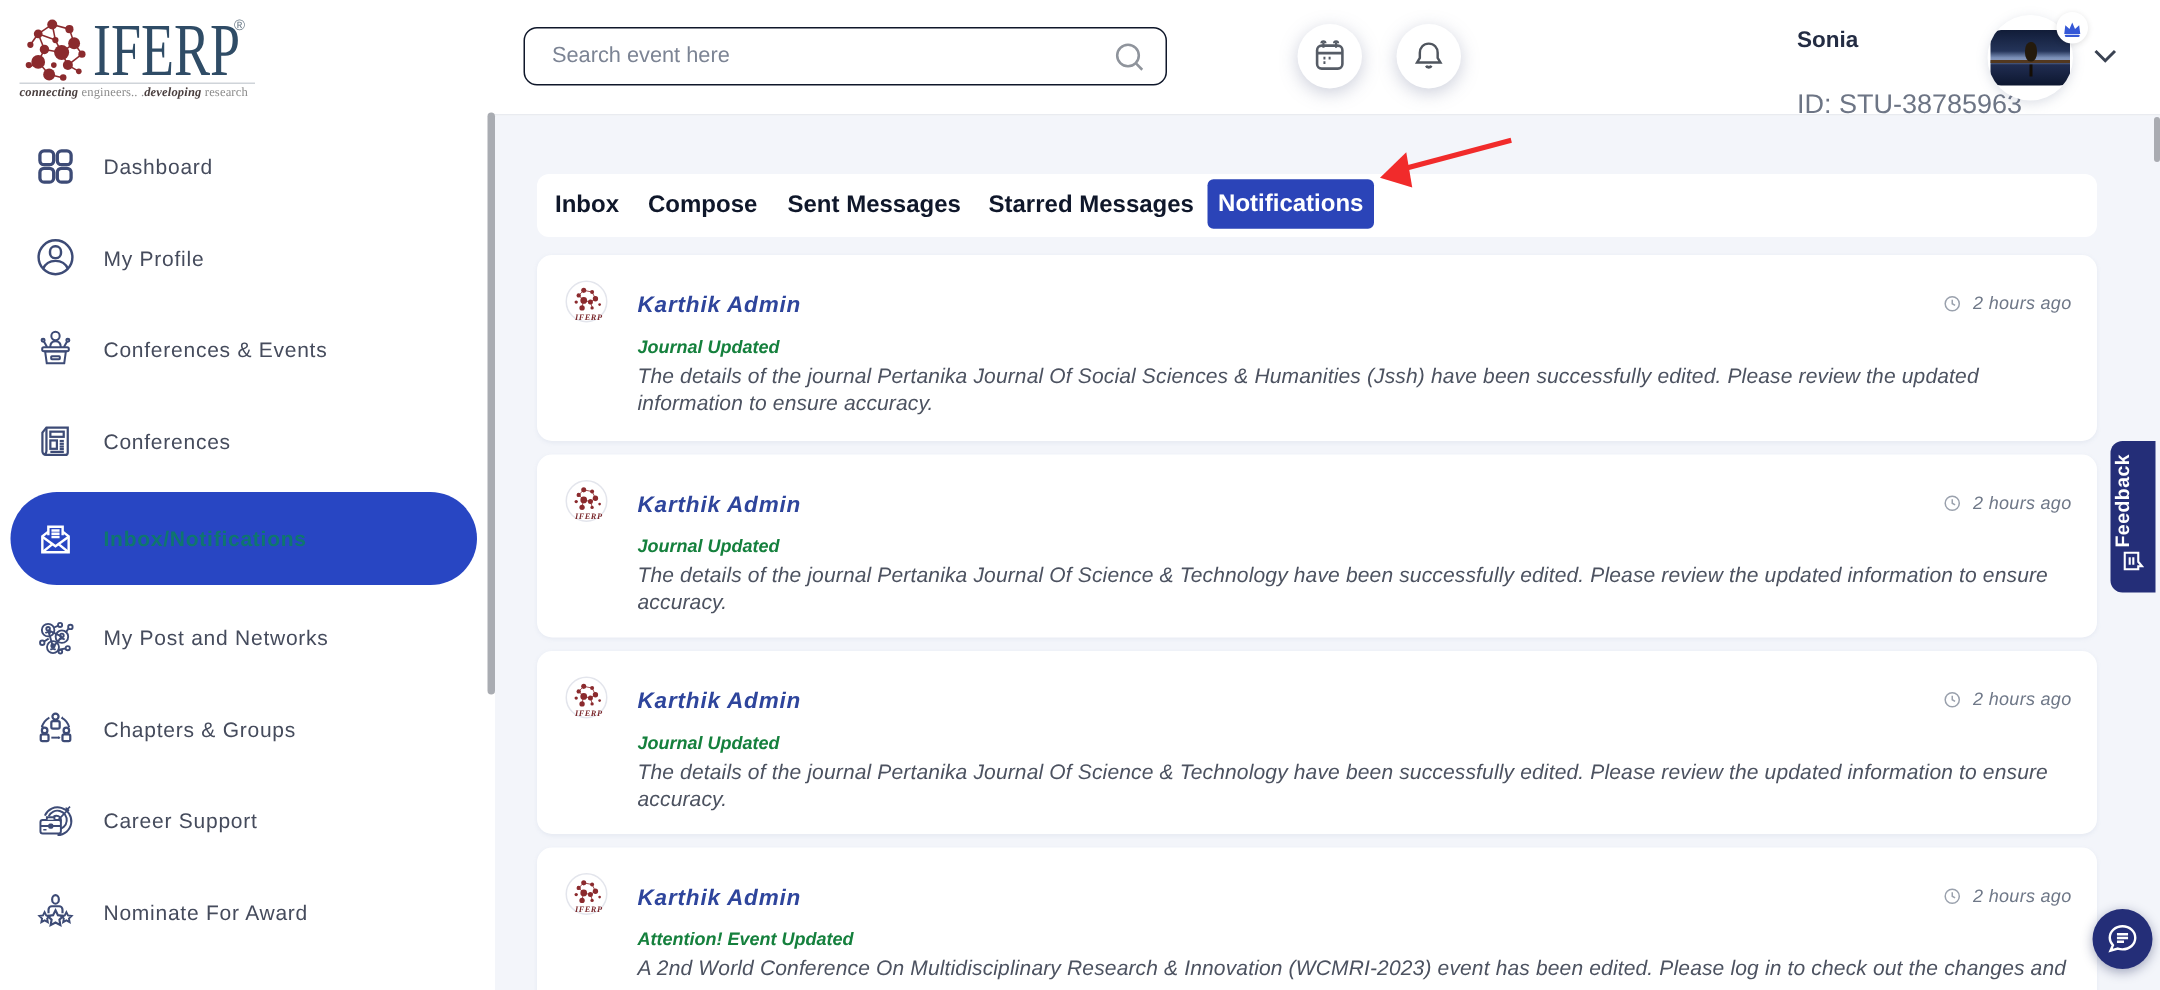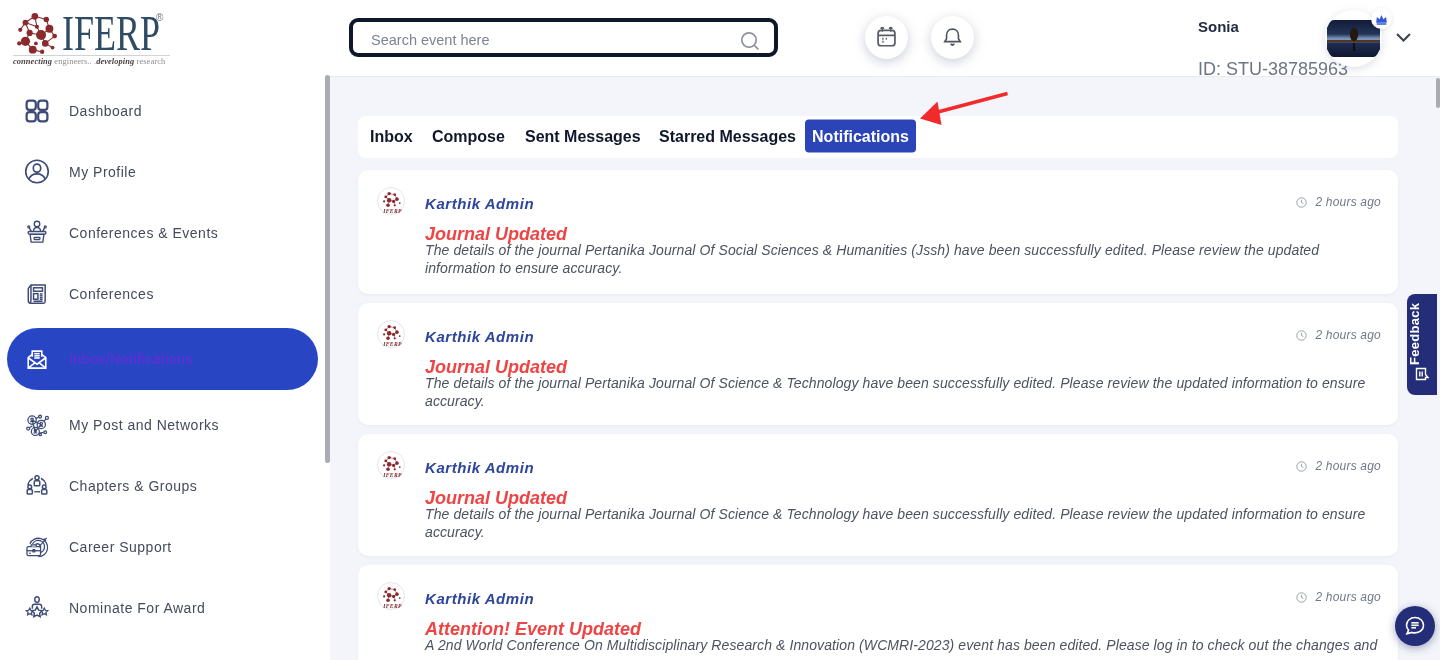--- a/index.html
+++ b/index.html
@@ -12,25 +12,25 @@
 #logoR { position:absolute; left:144px; top:1px; font-size:10px; color:#6a7a88; }
 #tagline { position:absolute; left:1px; top:44px; width:157px; font-family:"Liberation Serif", serif; font-size:8.4px; color:#8b8b8b; white-space:nowrap; border-top:1px solid #cfd4d9; padding-top:1px; text-align:left; letter-spacing:0.1px; }
 #tagline b { color:#4a3f3f; font-style:italic; }
 #menu { position:absolute; left:0; top:80px; width:330px; }
 .mi { position:relative; height:61px; display:flex; align-items:center; }
 .mi .ic { position:absolute; left:24px; width:26px; height:26px; display:flex; align-items:center; justify-content:center; }
 .mi .lb { position:absolute; left:69px; font-size:14px; color:#454b5c; letter-spacing:0.5px; }
 .mi.active { height:70px; }
 .pill { position:absolute; left:7px; top:4px; width:311px; height:62px; background:#2846c3; border-radius:31px; }
 .mi.active .ic { z-index:2; }
-.mi.active .lb { z-index:2; color:#6d28d9; font-weight:normal; }
+.mi.active .lb { z-index:2; color:#0f766e; font-weight:bold; }
 #sbthumb { position:absolute; left:325px; top:75px; width:5px; height:388px; background:#a9acb2; border-radius:3px; }
 
 #header { position:absolute; left:330px; top:0; width:1110px; height:77px; background:#fff; border-bottom:1px solid #e9ebf0; }
-#search { position:absolute; left:19px; top:18px; width:429px; height:39px; border:4px solid #0f172a; border-radius:9px; background:#fff; }
+#search { position:absolute; left:19px; top:18px; width:429px; height:39px; border:1px solid #0f172a; border-radius:9px; background:#fff; }
 #search span { position:absolute; left:18px; top:10px; font-size:14.5px; color:#7c8494; }
 #search svg { position:absolute; right:13px; top:9px; }
 .cbtn { position:absolute; top:16px; width:43px; height:43px; border-radius:50%; background:#fff; box-shadow:0 3px 12px rgba(120,130,160,.38); display:flex; align-items:center; justify-content:center; }
 #who { position:absolute; left:868px; top:18px; text-align:left; }
 #who .nm { font-size:15px; font-weight:bold; color:#232c43; }
 #who .id { font-size:18px; color:#6d7585; margin-top:24px; }
 #avatar { position:absolute; left:995px; top:10px; width:57px; height:57px; border-radius:50%; background:#fff; box-shadow:0 2px 8px rgba(120,130,160,.25); overflow:hidden; }
 #avimg { position:absolute; left:2px; top:10px; width:53px; height:37px; border-radius:7px; background:linear-gradient(#111c38 0%, #243459 38%, #7b90b8 50%, #8898bb 55%, #202c50 63%, #0d1730 100%); }
 #avimg .horiz { position:absolute; left:0; top:20px; width:53px; height:2px; background:#53381f; }
 #avimg .tree { position:absolute; left:23px; top:8px; width:8px; height:13px; background:#241a0c; border-radius:45%; }
@@ -40,21 +40,21 @@
 
 #main { position:absolute; left:330px; top:78px; width:1110px; height:582px; }
 #tabsCard { position:absolute; left:28px; top:38px; width:1040px; height:42px; background:#fff; border-radius:8px; }
 .tab { position:absolute; top:50%; transform:translateY(-50%); font-size:16px; font-weight:600; color:#0f172a; white-space:nowrap; }
 .tab.on { background:#2b44b8; color:#fff; border-radius:4px; left:447px; width:111px; height:33px; text-align:center; line-height:33px; top:calc(50% - 1px); }
 .card { position:absolute; left:28px; width:1040px; background:#fff; border-radius:10px; box-shadow:0 1px 3px rgba(150,160,190,.13);font-style:italic; }
 .av { position:absolute; left:19px; top:17px; width:28px; height:28px; border-radius:50%; border:1px solid #e3e5ec; background:#fff; }
 .nm2 { position:absolute; left:67px; top:25px; font-size:15px; font-weight:bold; color:#2e459c; letter-spacing:0.55px; }
 .tm { position:absolute; right:17px; top:25px; font-size:12px; color:#6f7888; letter-spacing:0.2px; }
 .tm svg { vertical-align:-1.5px; margin-right:8px; }
-.sj { position:absolute; left:67px; top:54px; font-size:18px; font-weight:bold; color:#ef4444; }
+.sj { position:absolute; left:67px; top:54px; font-size:12px; font-weight:bold; color:#15803d; }
 .ds { position:absolute; left:67px; top:71px; font-size:14px; color:#4c5260; line-height:18px; letter-spacing:0.1px; }
 
 #feedback { position:absolute; left:1407px; top:294px; width:30px; height:101px; background:#242e78; border-radius:8px 0 0 8px; }
 #feedback .t { position:absolute; left:0; top:8px; width:30px; height:64px; color:#fff; font-size:13px; font-weight:bold; writing-mode:vertical-rl; transform:rotate(180deg); text-align:center; letter-spacing:0.3px; }
 #feedback svg { position:absolute; left:7px; top:72px; }
 #chat { position:absolute; left:1395px; top:606px; width:40px; height:40px; border-radius:50%; background:#242e78; box-shadow:0 2px 8px rgba(30,40,90,.4); display:flex; align-items:center; justify-content:center; }
 #pgthumb { position:absolute; left:1436px; top:78px; width:4px; height:30px; background:#a9abb1; border-radius:2px; }
 </style>
 </head>
 <body>

